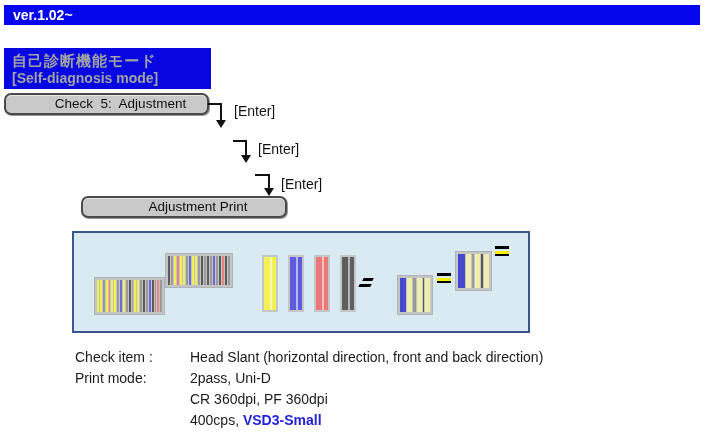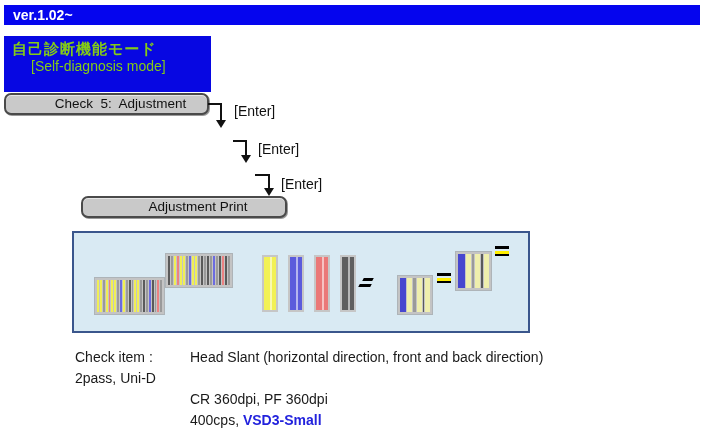--- a/index.html
+++ b/index.html
@@ -7,25 +7,25 @@
     position:relative;width:705px;height:440px;background:#ffffff;overflow:hidden;
     font-family:"Liberation Sans","DejaVu Sans",sans-serif;color:#1a1a1a;
   }
   
   .ver-bar{
     position:absolute;left:4px;top:5px;width:696px;height:20px;background:#0505ee;
     color:#ffffff;font-size:14px;font-weight:bold;line-height:20px;padding-left:9px;box-sizing:border-box;
   }
   
   .title-box{
-    position:absolute;left:4px;top:36px;width:207px;height:56px;background:#0707e2;
-    color:#84cc16;padding:4px 0 0 8px;box-sizing:border-box;
+    position:absolute;left:4px;top:48px;width:207px;height:41px;background:#0707e2;
+    color:#a3a3a3;padding:4px 0 0 8px;box-sizing:border-box;
   }
   .t-jp{font-size:15px;font-weight:bold;line-height:18px;letter-spacing:1px;}
-  .t-en{font-size:14px;font-weight:normal;line-height:17px;margin-left:19px;}
+  .t-en{font-size:14px;font-weight:bold;line-height:17px;}
   
   .step{
     position:absolute;height:22px;background:#c9c9c9;border:2px solid #4a4a4a;border-radius:7px;
     box-sizing:border-box;text-align:center;font-size:13.5px;line-height:18px;color:#111;
     white-space:pre;box-shadow:1px 1px 0 #9a9a9a, inset 0 1px 0 #e6e6e6;padding-left:28px;
   }
   .step1{left:4px;top:93px;width:205px;}
   .step2{left:28px;top:130px;width:206px;}
   .step3{left:50px;top:163px;width:206px;}
   .step4{left:73px;top:196px;width:206px;margin-left:8px;}
@@ -195,20 +195,21 @@
         <div class="eq-bot"></div>
     </div>
   </div>
 
   <div class="details">
     <div class="drow">
       <div class="dlabel">Check item :</div>
       <div class="dvalue">Head Slant (horizontal direction, front and back direction)</div>
     </div>
     <div class="drow">
+      <div class="dlabel">Print mode:</div>
       <div class="dvalue">2pass, Uni-D</div>
     </div>
     <div class="drow">
       <div class="dlabel"></div>
       <div class="dvalue">CR 360dpi, PF 360dpi</div>
     </div>
     <div class="drow">
       <div class="dlabel"></div>
       <div class="dvalue"><span>400cps, </span><span class="dhighlight">VSD3-Small</span></div>
     </div>

